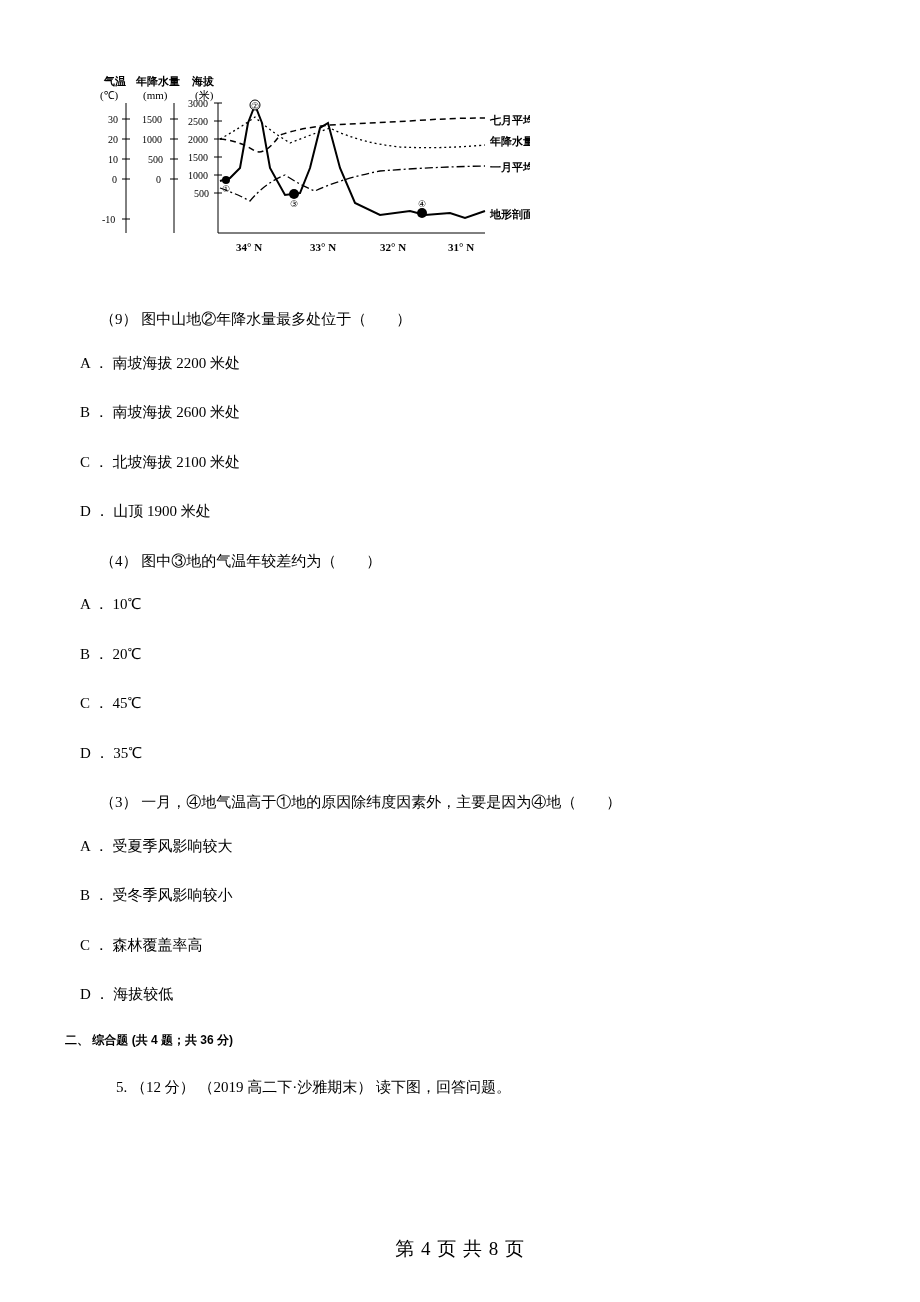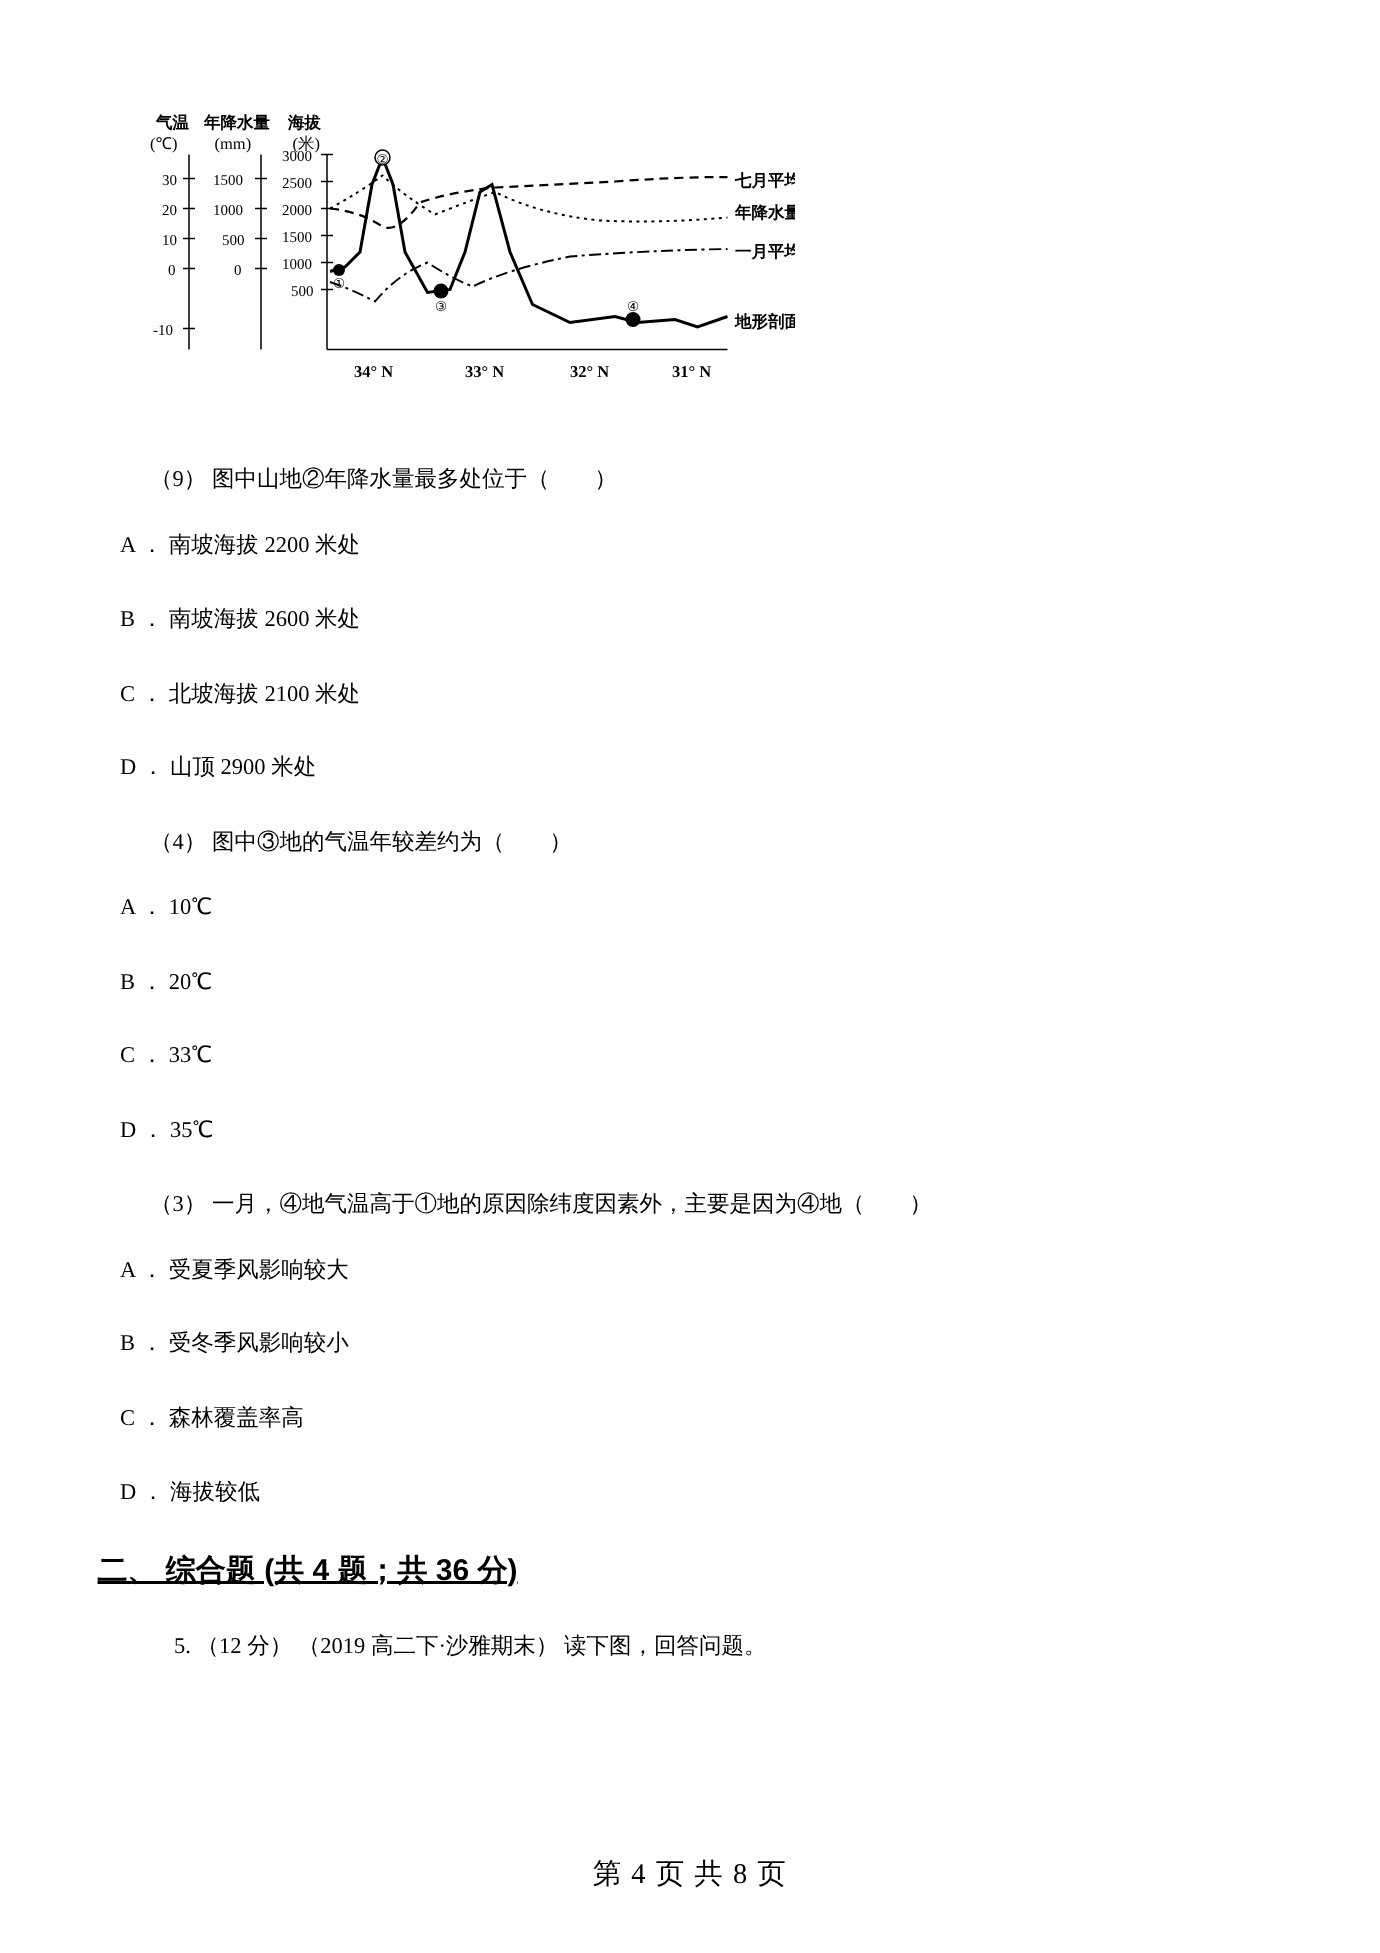--- a/index.html
+++ b/index.html
@@ -23,22 +23,21 @@
       line-height: 1.7;
     }
     .option {
       margin: 12px 0 24px 0;
       line-height: 1.7;
     }
     .section-heading {
       font-weight: bold;
       margin: 18px 0 26px -15px;
       font-family: "SimHei", "黑体", sans-serif;
-      font-size: 20px;
-      text-decoration: underline;
+      font-size: 12px;
     }
     .question-main {
       margin: 12px 0 18px 36px;
       line-height: 1.7;
     }
     .footer {
       position: absolute;
       bottom: 40px;
       left: 0;
       width: 100%;
@@ -125,26 +124,26 @@
     <text x="220" y="178" font-size="11" font-weight="bold">33° N</text>
     <text x="290" y="178" font-size="11" font-weight="bold">32° N</text>
     <text x="358" y="178" font-size="11" font-weight="bold">31° N</text>
   </svg>
 </div>
 
 <div class="question-sub">（9） 图中山地②年降水量最多处位于（　　）</div>
 <div class="option">A ．  南坡海拔 2200 米处</div>
 <div class="option">B ．  南坡海拔 2600 米处</div>
 <div class="option">C ．  北坡海拔 2100 米处</div>
-<div class="option">D ．  山顶 2900 米处</div>
+<div class="option">D ．  山顶 1900 米处</div>
 
 <div class="question-sub">（4） 图中③地的气温年较差约为（　　）</div>
 <div class="option">A ．  10℃</div>
 <div class="option">B ．  20℃</div>
-<div class="option">C ．  33℃</div>
+<div class="option">C ．  45℃</div>
 <div class="option">D ．  35℃</div>
 
 <div class="question-sub">（3） 一月，④地气温高于①地的原因除纬度因素外，主要是因为④地（　　）</div>
 <div class="option">A ．  受夏季风影响较大</div>
 <div class="option">B ．  受冬季风影响较小</div>
 <div class="option">C ．  森林覆盖率高</div>
 <div class="option">D ．  海拔较低</div>
 
 <div class="section-heading">二、 综合题 (共 4 题；共 36 分)</div>
 

